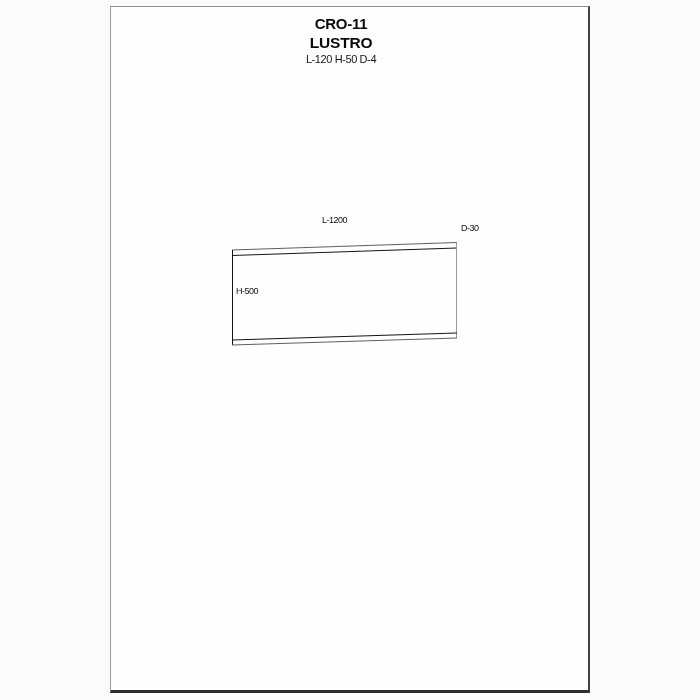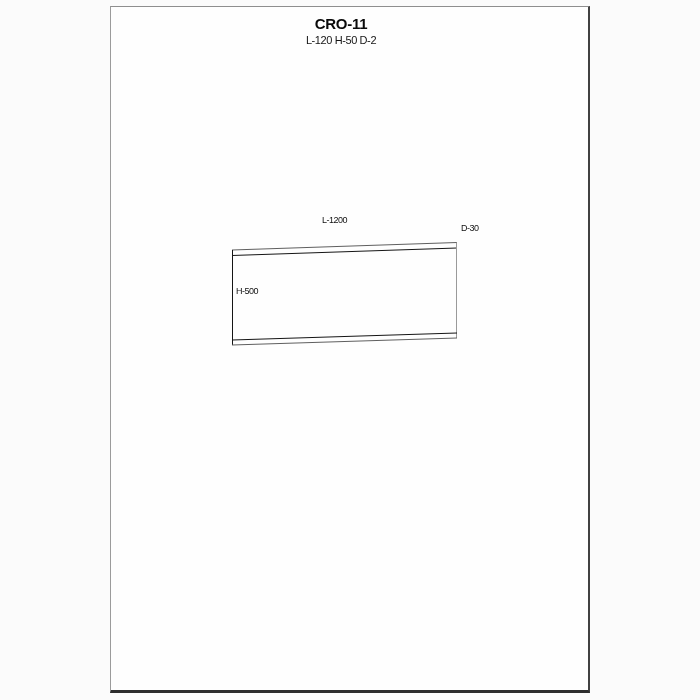--- a/index.html
+++ b/index.html
@@ -84,21 +84,22 @@
 </style>
 </head>
 <body>
 
 <div class="canvas">
 
   <div class="page"></div>
 
   <div class="header">
     <div class="model">CRO-11</div>
-    <div class="dims">L-120 H-50 D-2</div>
+    <div class="product">LUSTRO</div>
+    <div class="dims">L-120 H-50 D-4</div>
   </div>
 
   <svg class="drawing-svg" viewBox="0 0 700 700" xmlns="http://www.w3.org/2000/svg">
 
     <line x1="232" y1="250" x2="457" y2="242.5" stroke="#5f5f5f"></line>
     <line x1="232" y1="255.5" x2="457" y2="248" stroke="#151515"></line>
     <line x1="232.5" y1="250" x2="232.5" y2="345" stroke="#151515"></line>
     <line x1="456.5" y1="242.5" x2="456.5" y2="338" stroke="#9a9a9a"></line>
     <line x1="232" y1="340" x2="457" y2="333" stroke="#151515"></line>
     <line x1="232" y1="345" x2="457" y2="338" stroke="#5f5f5f"></line>

